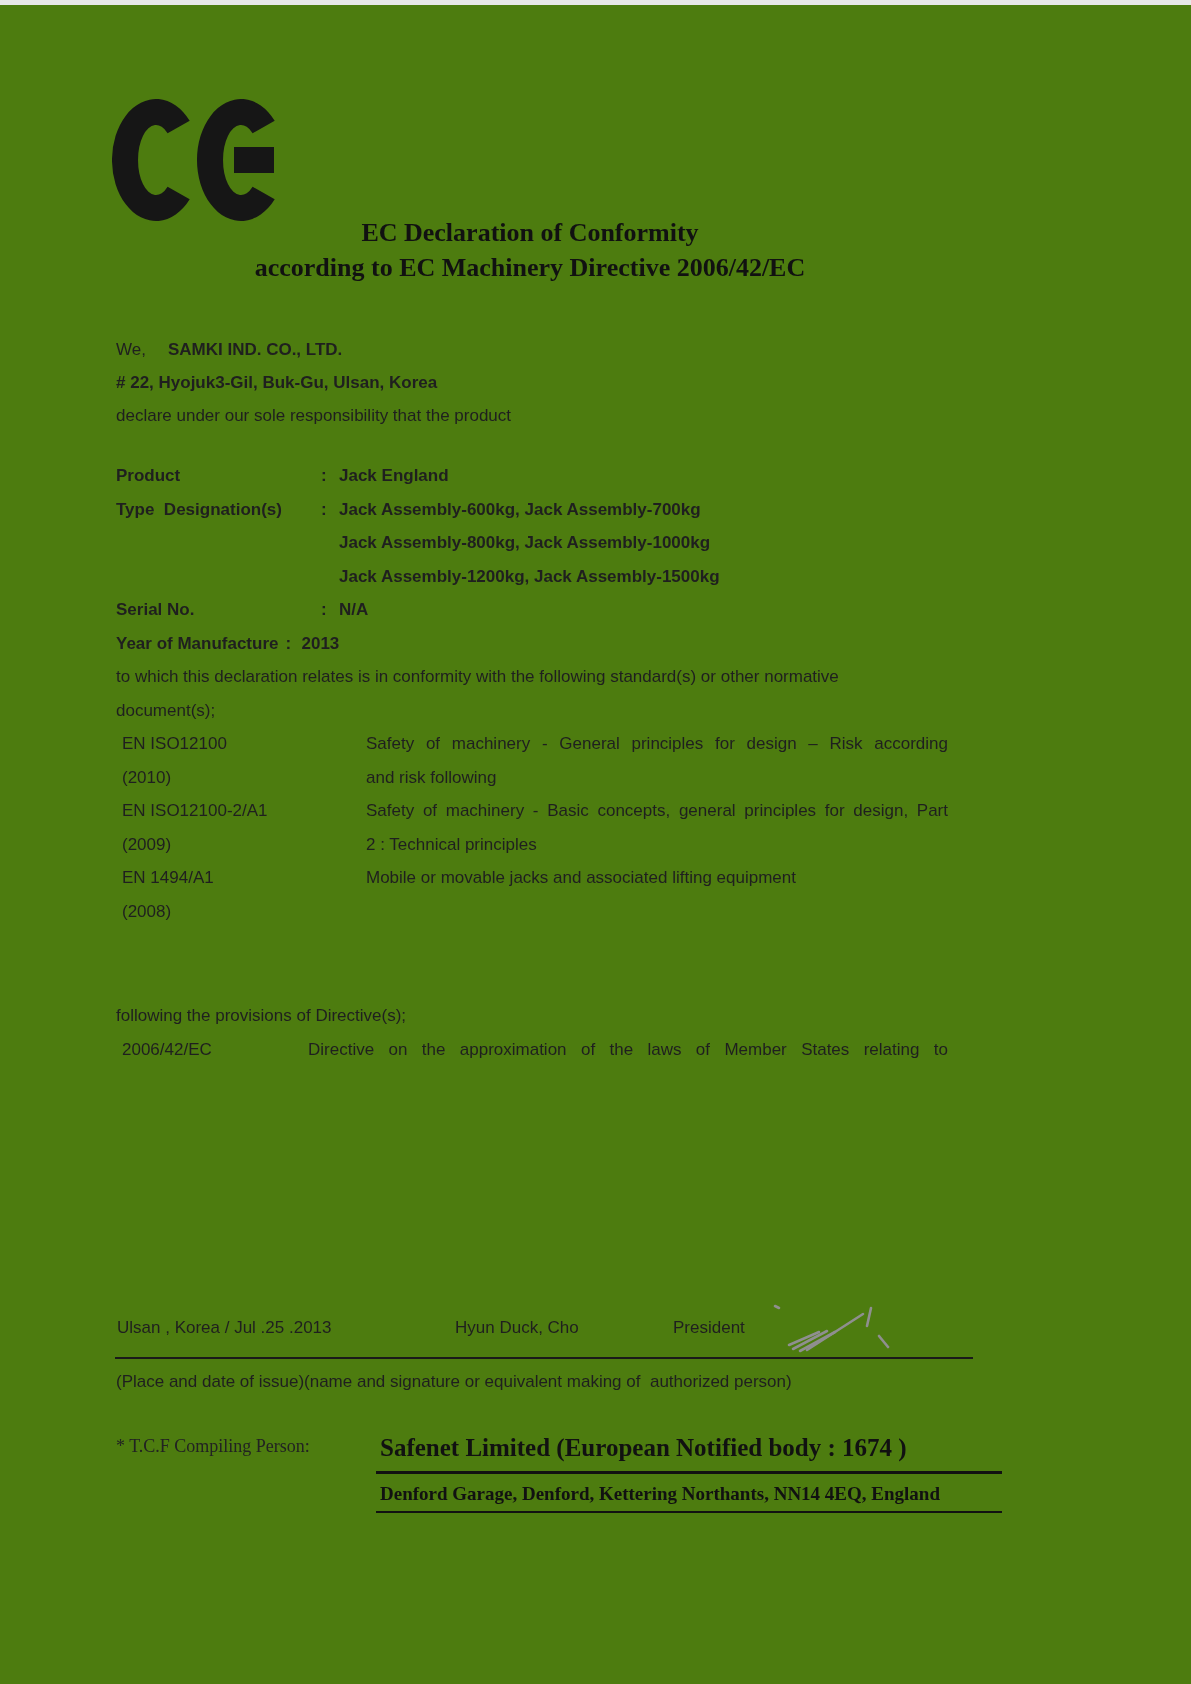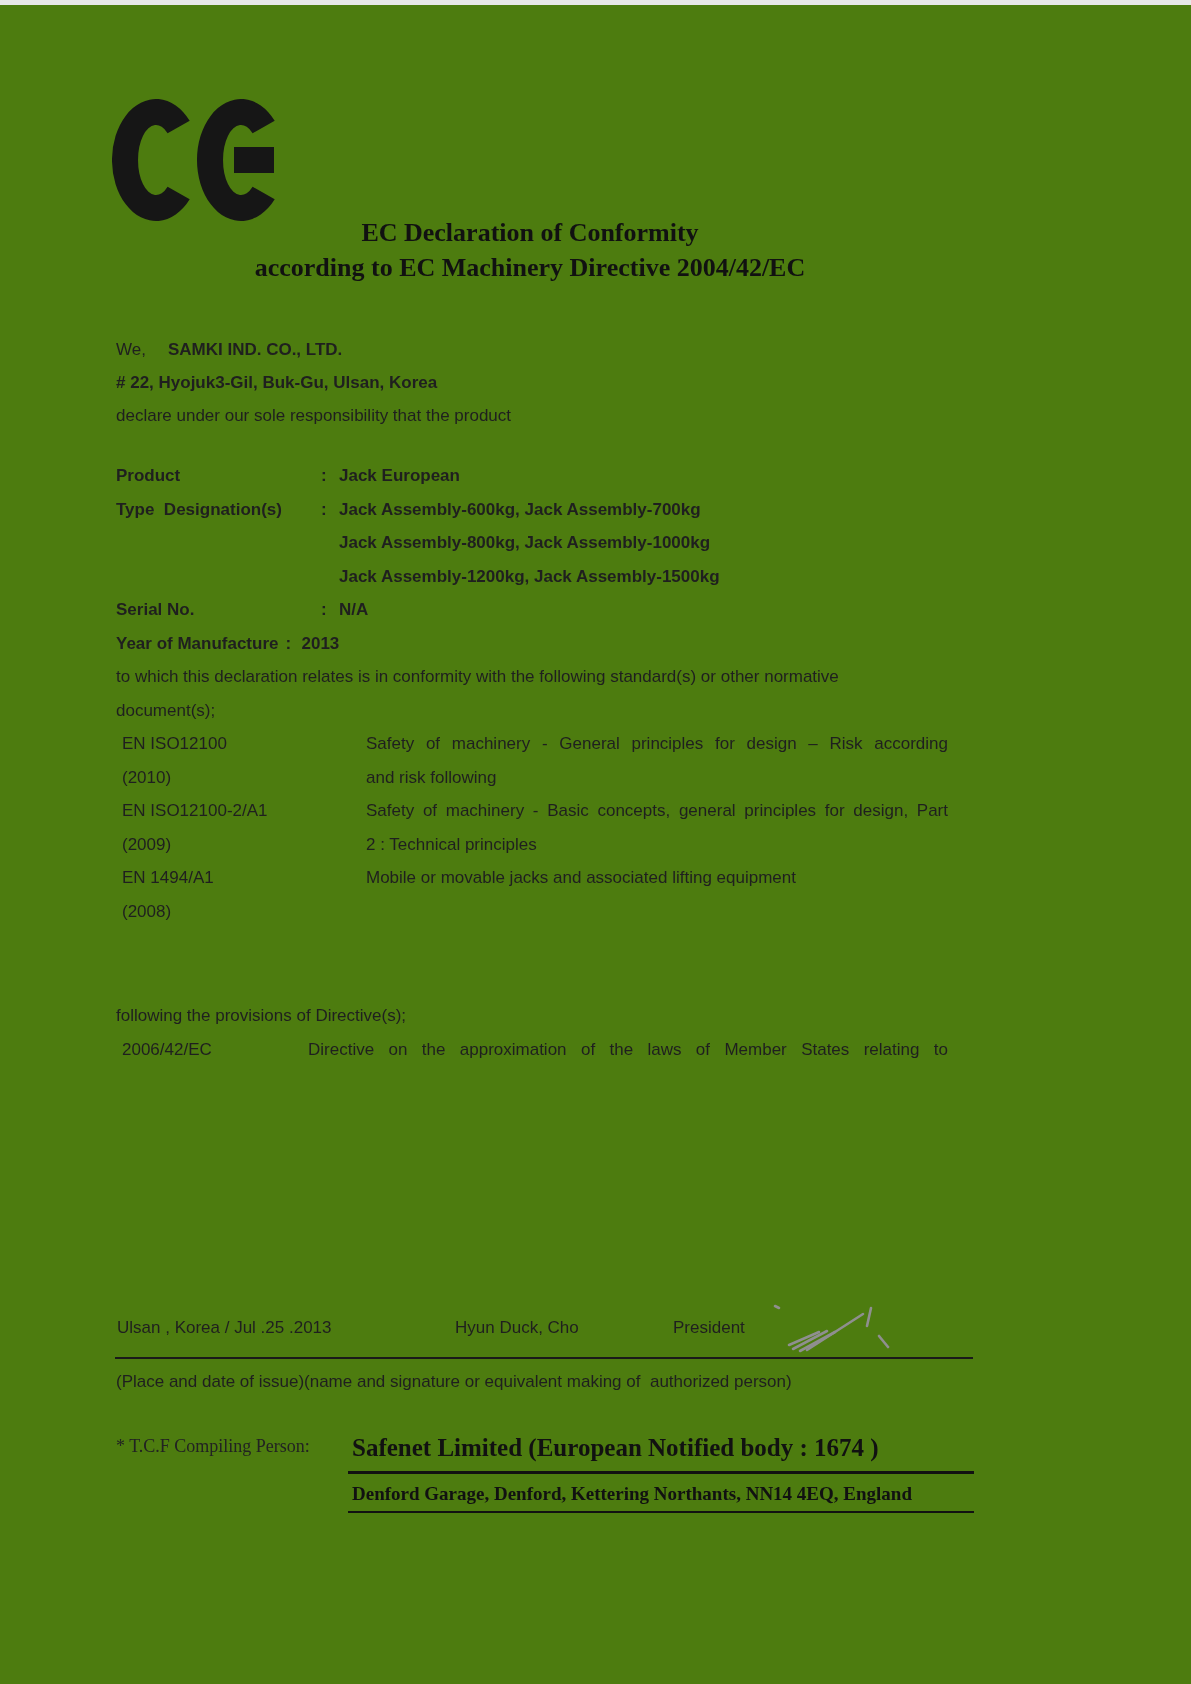--- a/index.html
+++ b/index.html
@@ -54,21 +54,21 @@
   .sig-item { position:absolute; bottom:19px; white-space:pre-wrap; }
   .sig-place { left:2px; }
   .sig-name { left:340px; }
   .sig-title { left:558px; }
   .sig-scribble { position:absolute; left:652px; bottom:-6px; }
   .sig-caption { left:116px; top:1367px; white-space:pre-wrap; }
 
   
   .tcf-block { left:116px; top:1428px; width:858px; display:grid;
     grid-template-columns:232px 626px; align-items:start;
-    font-family:"Liberation Serif", serif; }
+    font-family:"Liberation Serif", serif;gap:28px; }
   .tcf-label { font-size:18px; color:#222; padding-top:3px; white-space:pre-wrap; }
   .tcf-line1 { font-size:25px; font-weight:bold; color:#111; padding:1px 0 9px 4px;
     border-bottom:3px solid #111; white-space:pre-wrap; }
   .tcf-line2 { font-size:19px; font-weight:bold; color:#111; padding:9px 0 6px 4px;
     border-bottom:2px solid #111; white-space:pre-wrap; }
 </style>
 </head>
 <body>
 
 <div class="page">
@@ -81,36 +81,36 @@
 
         <path d="M162.7,21.8 A44,61 0 1 0 162.7,100.2 L140.6,87.8 A18,35 0 1 1 140.6,34.2 Z"></path>
 
         <rect x="122" y="48" width="40" height="26"></rect>
       </g>
     </svg>
   </div>
 
   <div class="abs title-block">
     <div>EC Declaration of Conformity</div>
-    <div>according to EC Machinery Directive 2004/42/EC</div>
+    <div>according to EC Machinery Directive 2006/42/EC</div>
   </div>
 
   <div class="abs intro-block">
     <div>
       <span>We,</span><span class="intro-company">SAMKI IND. CO., LTD.</span>
     </div>
     <div class="bold"># 22, Hyojuk3-Gil, Buk-Gu, Ulsan, Korea</div>
     <div>declare under our sole responsibility that the product</div>
   </div>
 
   <div class="abs main-block">
     <div class="p-row">
       <span class="p-label">Product</span>
         <span class="p-colon">:</span>
-        <span class="p-value">Jack European</span>
+        <span class="p-value">Jack England</span>
     </div>
     <div class="p-row">
       <span class="p-label">Type  Designation(s)</span>
         <span class="p-colon">:</span>
         <span class="p-value">Jack Assembly-600kg, Jack Assembly-700kg</span>
     </div>
     <div class="p-row">
       <span class="p-label"></span>
         <span class="p-colon"></span>
         <span class="p-value">Jack Assembly-800kg, Jack Assembly-1000kg</span>

